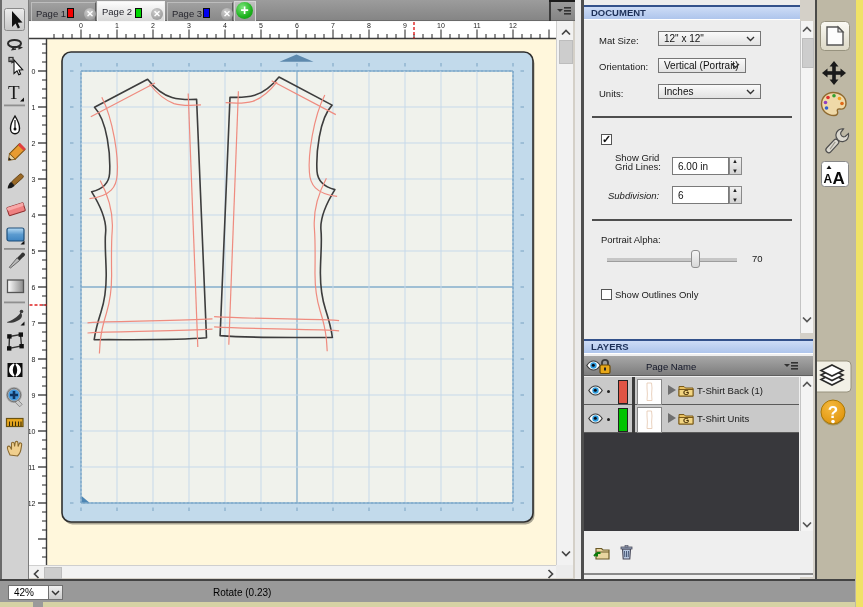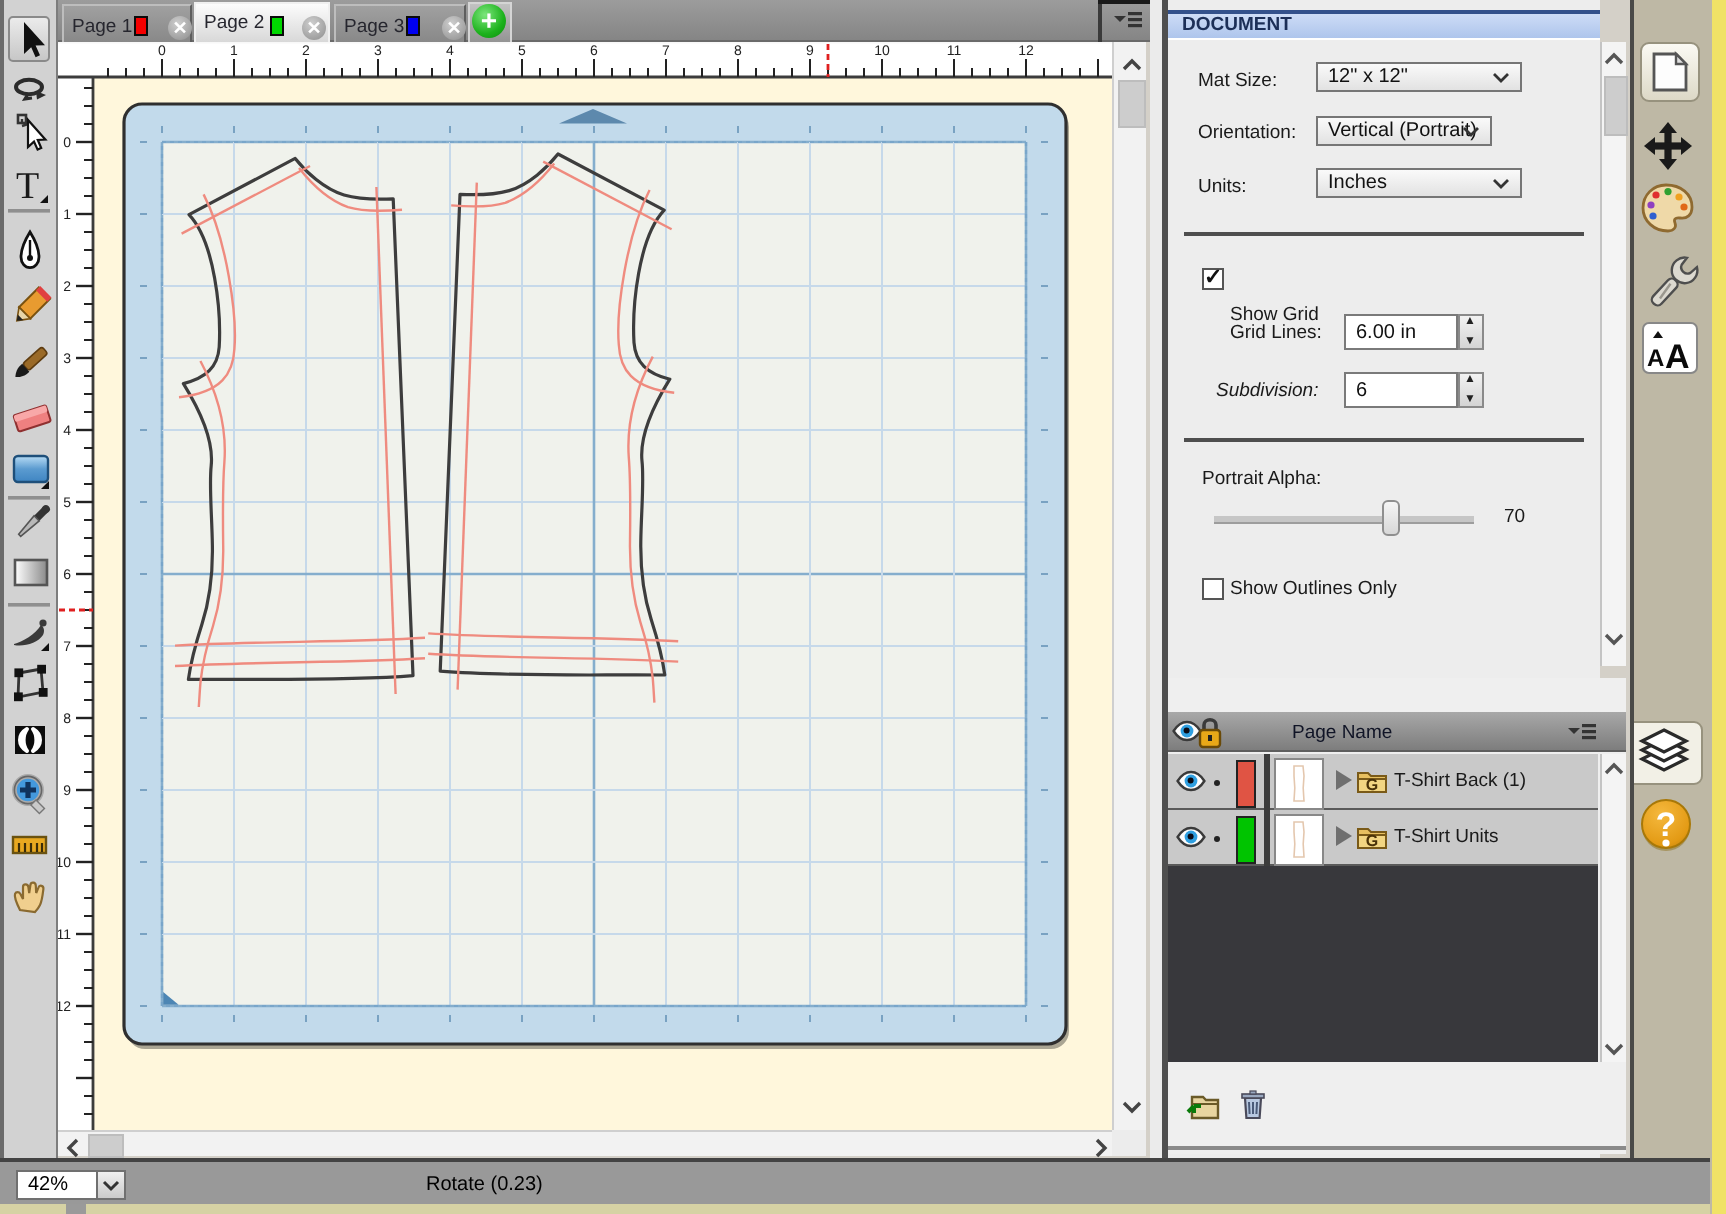--- a/index.html
+++ b/index.html
@@ -470,20 +470,21 @@
   <div class="pscroll" style="top:21px;height:312px;"></div>
   <svg class="sarrow" style="left:218px;top:26px;" width="10" height="7">
         <path d="M1 5.5 L5 1.5 L9 5.5" stroke="#555" stroke-width="1.7" fill="none"></path>
       </svg>
   <div class="thumbv" style="left:218px;top:38px;width:10px;height:28px;"></div>
   <svg class="sarrow" style="left:218px;top:316px;" width="10" height="7">
         <path d="M1 1.5 L5 5.5 L9 1.5" stroke="#555" stroke-width="1.7" fill="none"></path>
       </svg>
 
   <div style="position:absolute;left:0;top:339px;width:229px;height:238px;background:#efefef;">
+    <div class="phead" style="top:0px;"><span>LAYERS</span></div>
     <div id="lhead2">
       <svg style="position:absolute;left:2px;top:4px;" width="15" height="11" viewBox="0 0 15 11">
             <path d="M0.8 5.5 C3 2 5.5 1 7.5 1 C9.5 1 12 2 14.2 5.5 C12 9 9.5 10 7.5 10 C5.5 10 3 9 0.8 5.5 Z" fill="#fdfdfd" stroke="#3a3a3a" stroke-width="1.2"></path>
             <circle cx="7.5" cy="5.5" r="3.2" fill="#2f9fe0"></circle>
             <circle cx="7.3" cy="5.3" r="1.5" fill="#0a0a14"></circle>
           </svg>
           <svg style="position:absolute;left:14px;top:2px;" width="14" height="17" viewBox="0 0 14 17">
             <path d="M4 7 L4 4.5 C4 1 10 1 10 4.5 L10 7" fill="none" stroke="#3a3a3a" stroke-width="1.8"></path>
             <rect x="2" y="7" width="10" height="8.5" rx="1.5" fill="#e8a818" stroke="#6a4a08" stroke-width="1.2"></rect>
             <path d="M7 9.5 L7 12.5" stroke="#222" stroke-width="2"></path>

